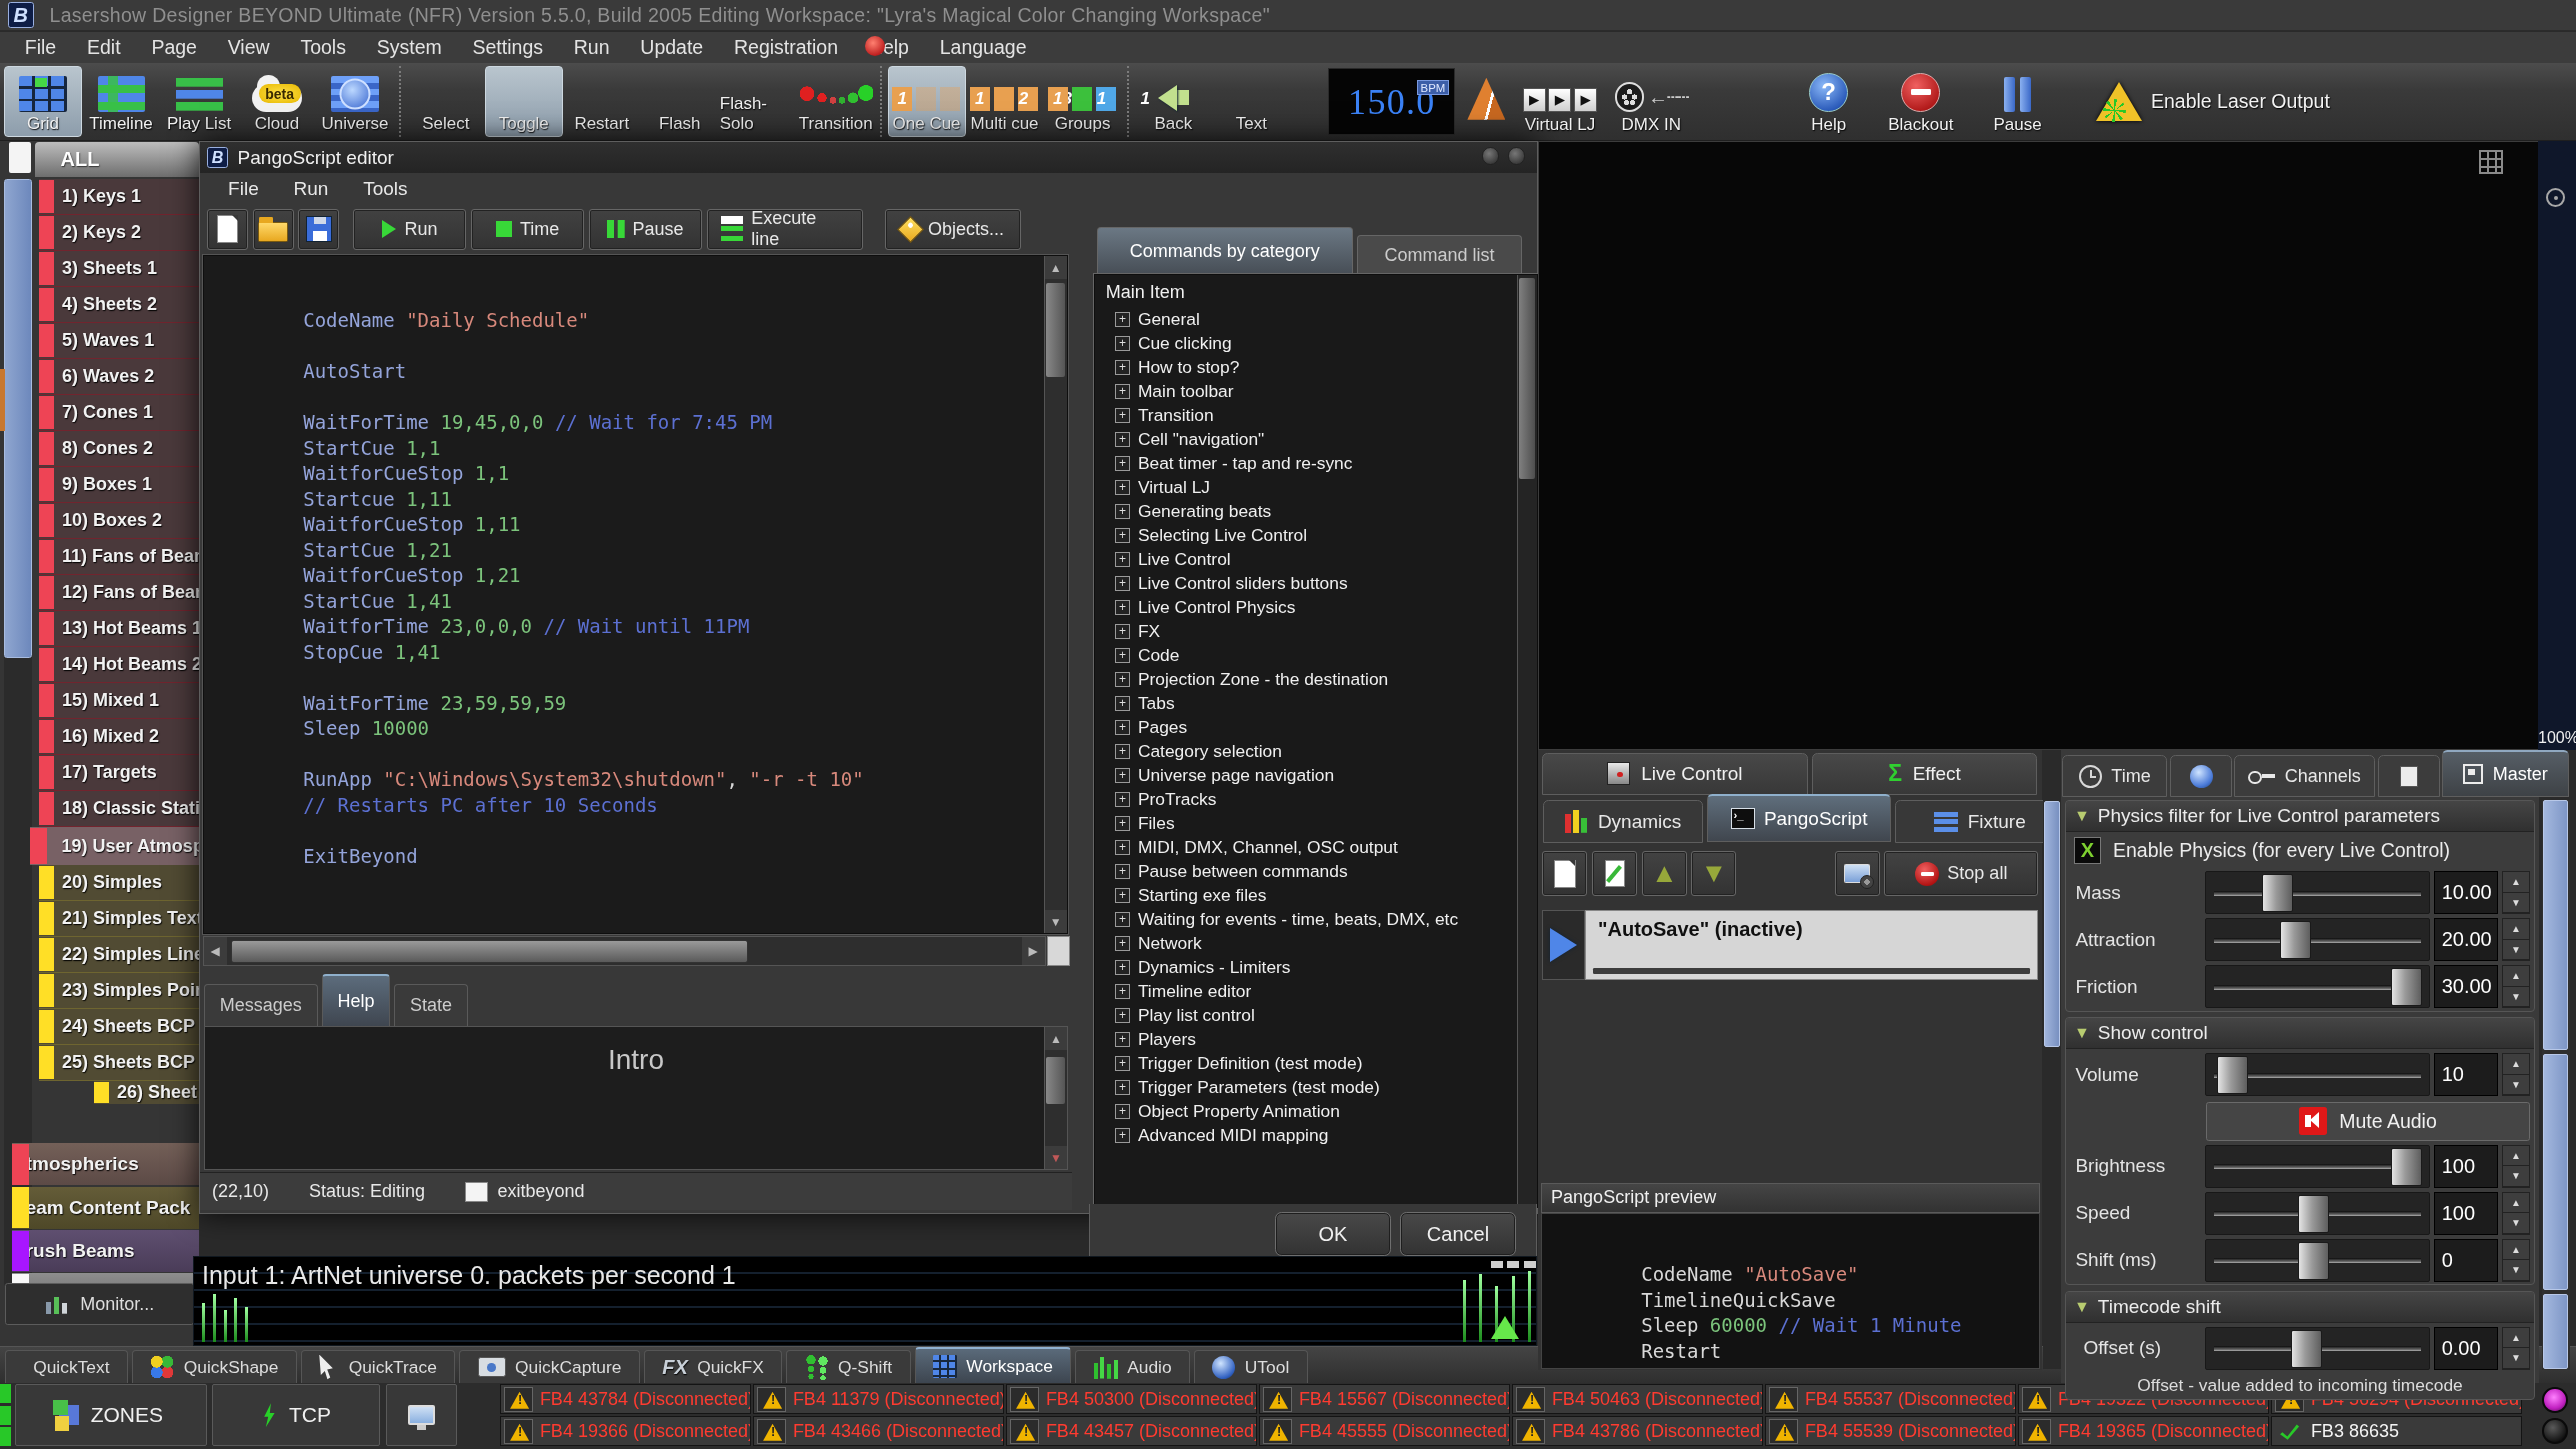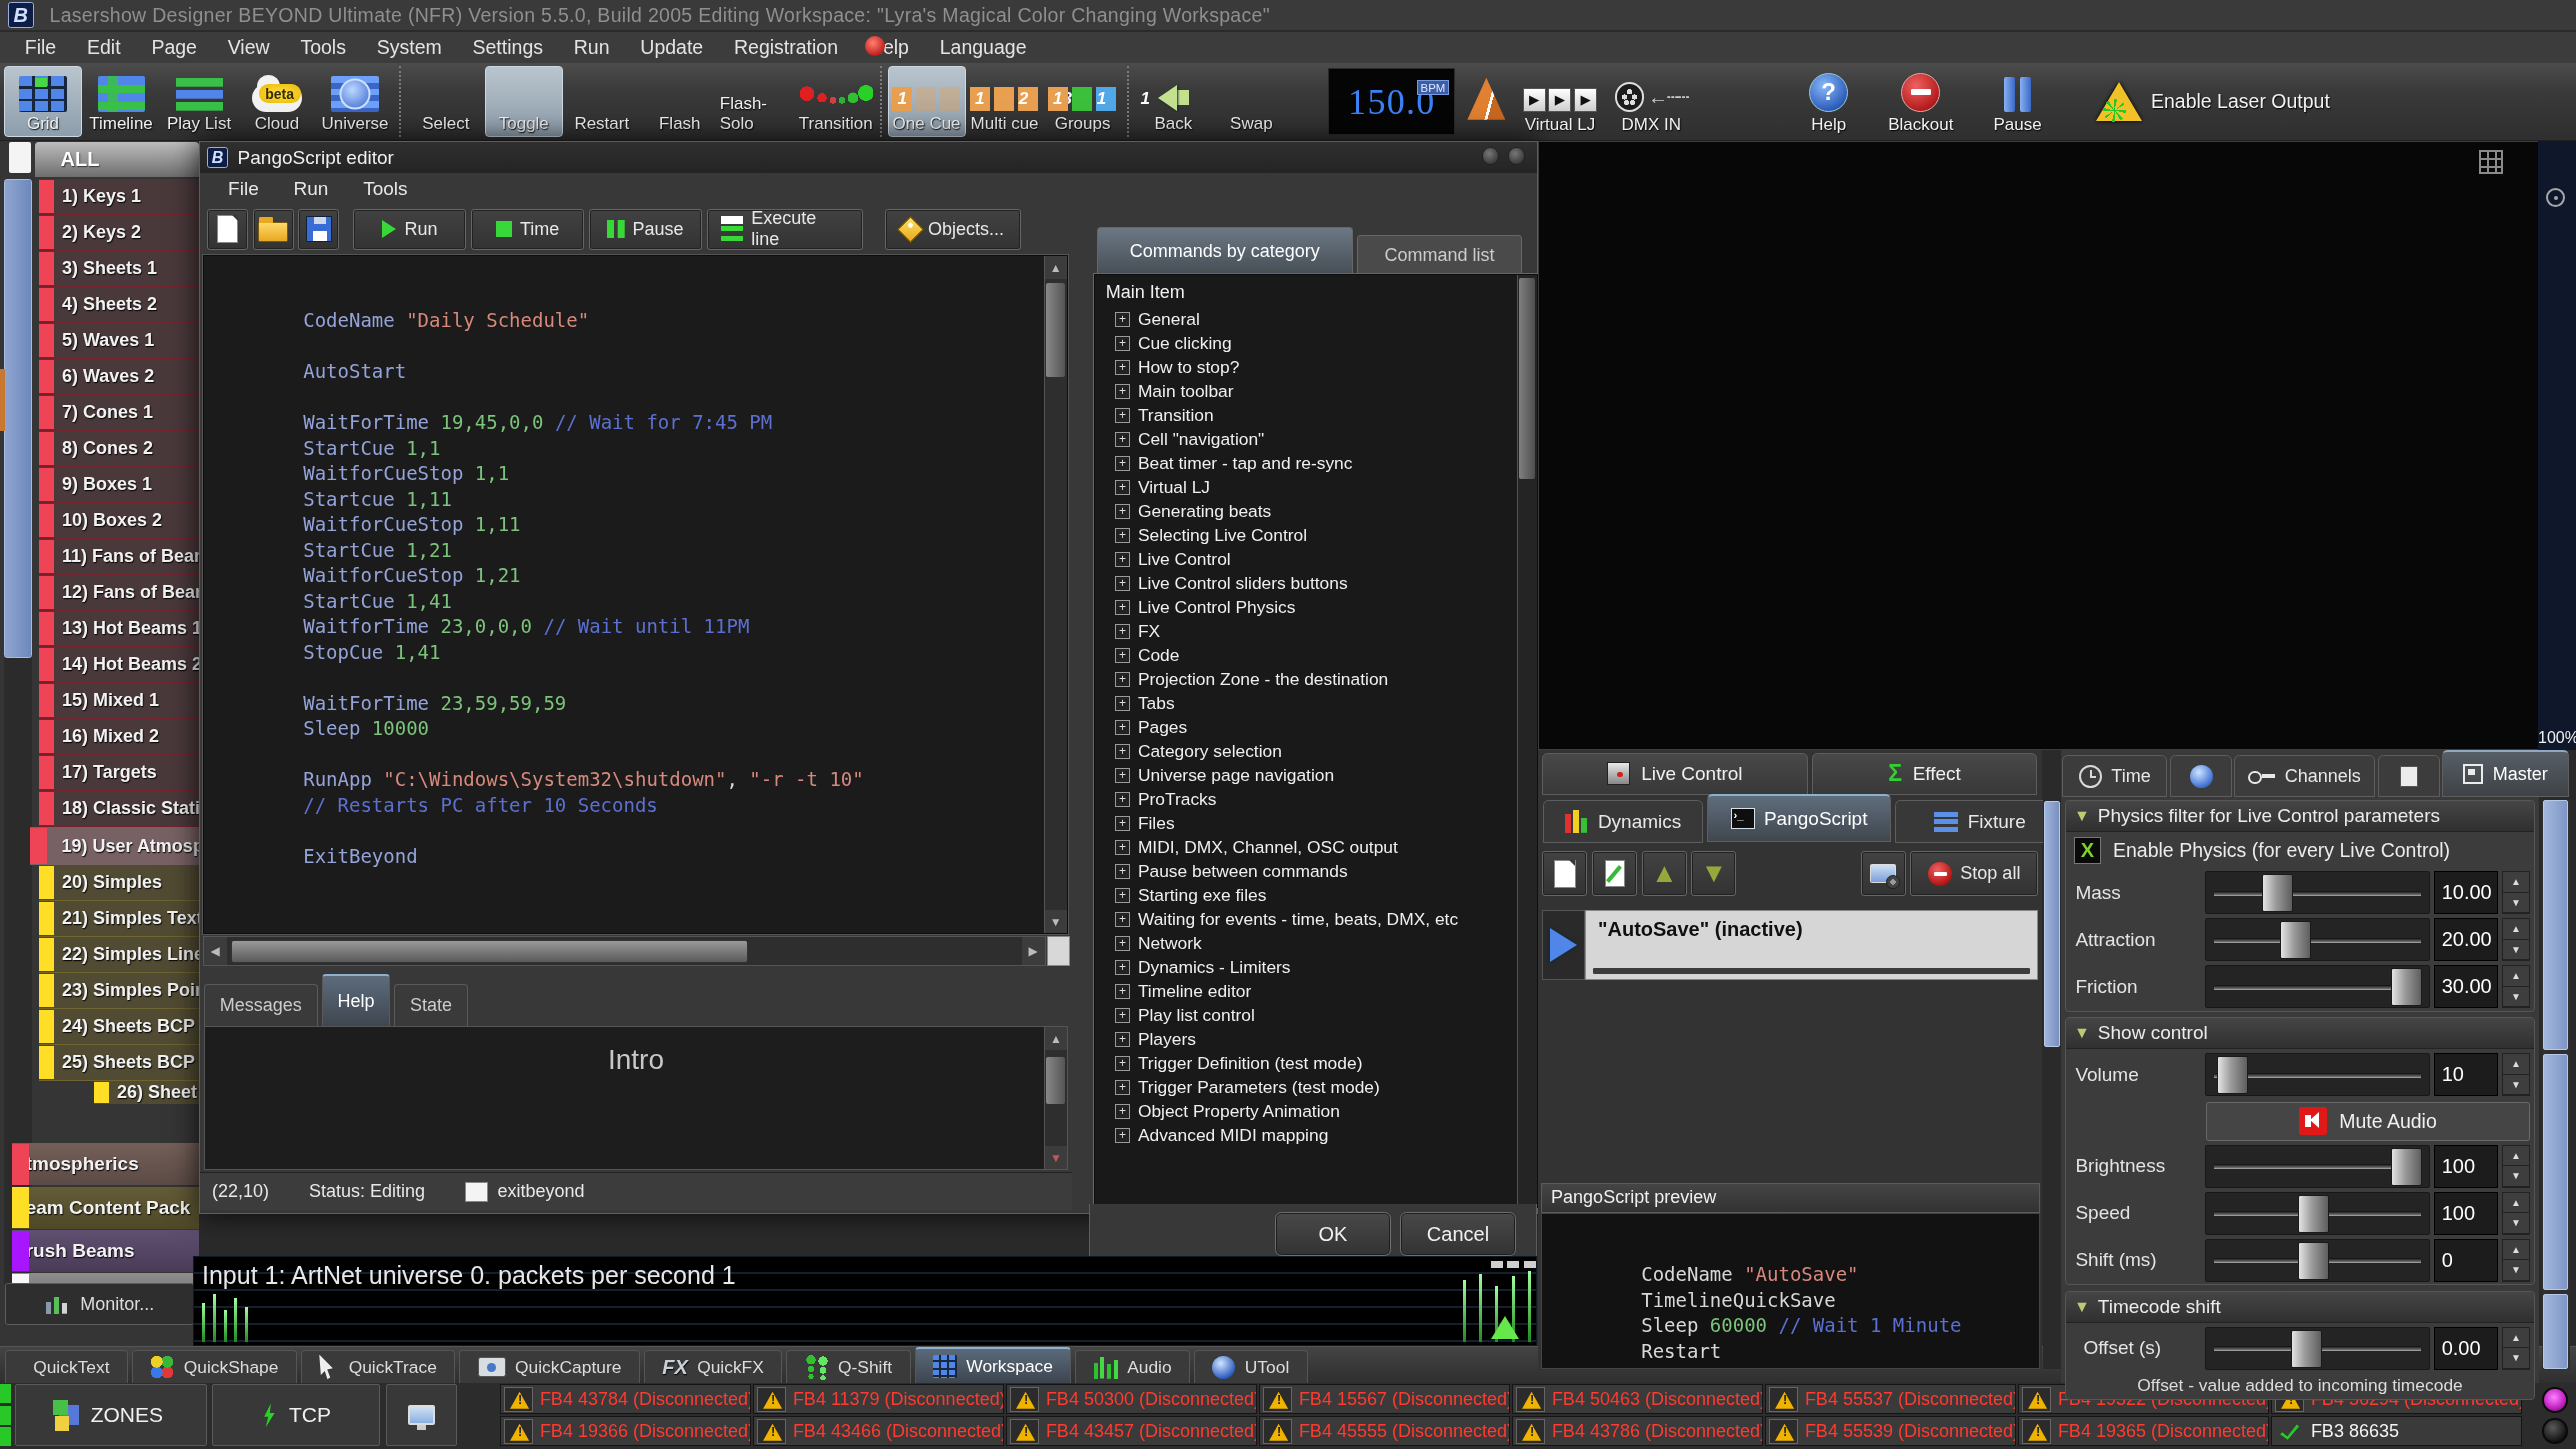--- a/index.html
+++ b/index.html
@@ -262,21 +262,21 @@
   .lp-subtab[data-sel="true"]{background:linear-gradient(#5f6e7c,#40464e);border-top:2.7px solid #8fb0cc;color:#fff}
   .dyn-icon{width:23px;height:23px;background:
     linear-gradient(#e03030 0 0) 0 4px/6px 19px no-repeat,
     linear-gradient(#f0d020 0 0) 8px 0/6px 23px no-repeat,
     linear-gradient(#38c038 0 0) 16px 8px/6px 14.8px no-repeat}
   .ps-icon{width:24px;height:21.5px;background:#0e0e0e;border:1.3px solid #d8e0e8;position:relative}
   .ps-icon::before{content:"›_";position:absolute;left:2px;top:0px;color:#fff;font-size:11.4px;font-weight:bold}
   .fix-icon{width:24px;height:20px;background:repeating-linear-gradient(180deg,#5b8fe8 0 4.7px,transparent 4.7px 7.4px)}
   .lp-toolbar{position:absolute;left:5.4px;top:102px;display:flex;gap:6.7px;align-items:center;width:494px}
   .lp-btn{width:43px;height:43px;background:linear-gradient(#424242,#333);border:1.3px solid #222;outline:0.7px solid #666;border-radius:2px;display:flex;align-items:center;justify-content:center;color:#e8e8e8}
-  .lp-btn.wide{width:auto;padding:0 16px;gap:8px;font-size:18px}
+  .lp-btn.wide{width:auto;padding:0 29px;gap:8px;font-size:18px}
   .arrow-up{color:#97a83a;font-size:27px}
   .icon-edit{width:20px;height:27px;background:#fff;border:0.7px solid #888;position:relative}
   .icon-edit::after{content:"";position:absolute;left:6.7px;top:2.7px;width:4px;height:20px;background:#38b838;transform:rotate(40deg)}
   .mon-gear{width:25.5px;height:19px;background:linear-gradient(#cfe0f4,#7aa0d8);border:1.3px solid #ddd;border-radius:1.3px;position:relative}
   .mon-gear::after{content:"";position:absolute;right:-5.4px;bottom:-6.7px;width:12px;height:12px;border-radius:50%;background:radial-gradient(#999 30%,#444 32% 100%);border:1.3px solid #222}
   .stopall-icon{width:24px;height:24px;border-radius:50%;background:radial-gradient(circle at 40% 32%,#f06060,#b01010 75%);position:relative}
   .stopall-icon::after{content:"";position:absolute;left:5.4px;top:10px;width:13.4px;height:4.7px;background:#fff;border-radius:1.3px}
   .as-row{position:absolute;left:4px;top:160px;width:496px;height:70px;display:flex}
   .as-play{width:43px;height:70px;background:#2a2a2a;border:0.7px solid #555;display:flex;align-items:center;justify-content:center}
   .as-play::before{content:"";border-top:17.4px solid transparent;border-bottom:17.4px solid transparent;border-left:27px solid #4f86e8;filter:drop-shadow(0 0 2px #123)}
@@ -451,21 +451,21 @@
       <div class="tbtn">
             <div class="ticon" data-icon="back">
               
             </div>
             <div class="tlabel">Back</div>
           </div>
         <div class="tbtn">
             <div class="ticon" data-icon="swap">
               
             </div>
-            <div class="tlabel">Swap</div>
+            <div class="tlabel">Text</div>
           </div>
       </div>
     </div>
   <div class="bpm-box">
     <span class="bpm-val">150.0</span>
     <span class="bpm-unit">BPM</span>
   </div>
   <div class="metro"></div>
   <div class="tool-right">
     <div class="vlj">

